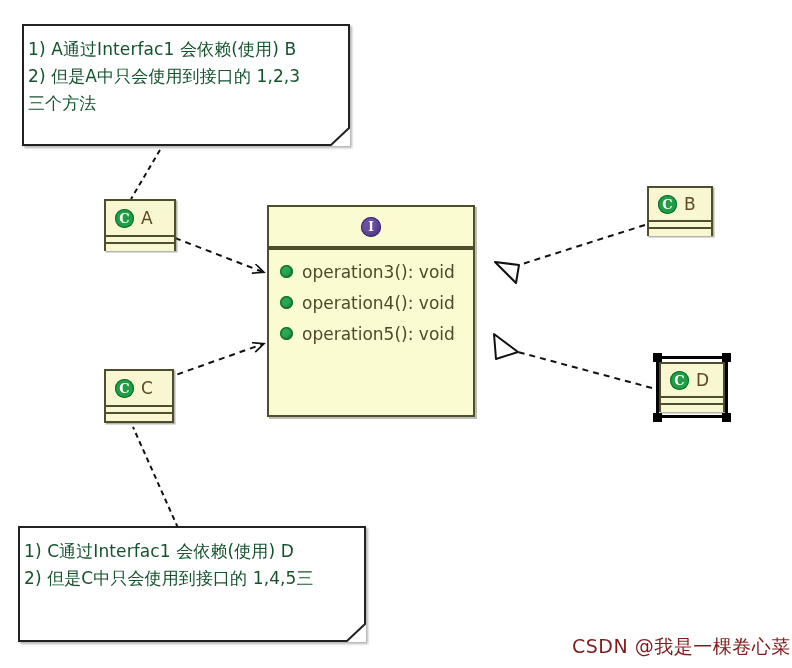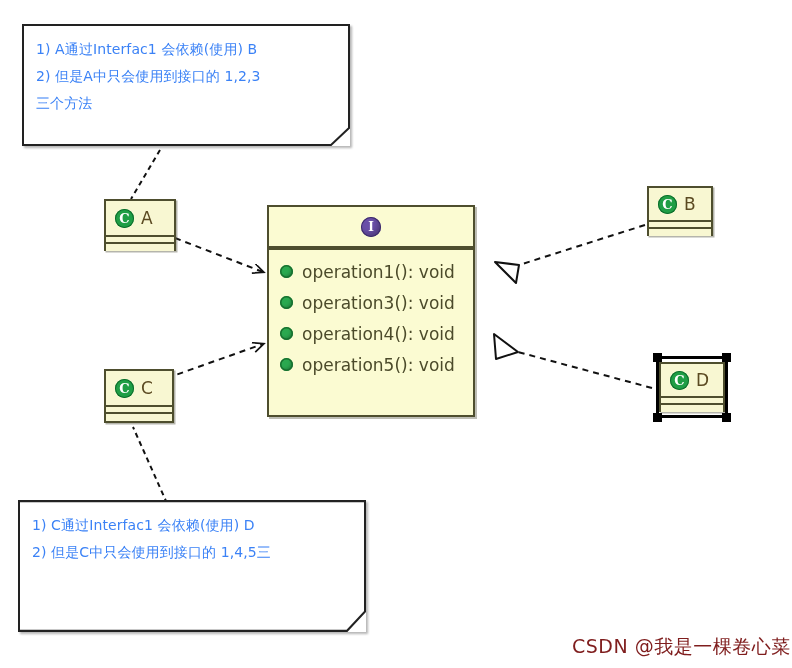--- a/index.html
+++ b/index.html
@@ -26,24 +26,24 @@
     width: 792px;
     height: 668px;
     pointer-events: none;
   }
 
   
   .note {
     position: absolute;
     background: #ffffff;
     box-sizing: border-box;
-    padding: 12px 14px 8px 14px;
-    font-size: 14px;
+    padding: 12px 14px 8px 6px;
+    font-size: 17px;
     line-height: 27px;
-    color: #3b82f6;
+    color: #14532d;
     letter-spacing: 0.1px;
     filter: drop-shadow(2px 2px 1px rgba(120,120,120,0.55));
   }
   .note .noteshape {
     position: absolute;
     left: 0; top: 0;
     width: 100%;
     height: 100%;
     z-index: 0;
   }
@@ -209,21 +209,21 @@
     <svg class="noteshape" viewBox="0 0 328 122" preserveAspectRatio="none" xmlns="http://www.w3.org/2000/svg">
       <path d="M1,1 H327 V104 L309,121 H1 Z" fill="#ffffff" stroke="#222" stroke-width="2"></path>
     </svg>
     <div class="notetext">
       <div class="line">1) A通过Interfac1 会依赖(使用) B</div>
       <div class="line">2) 但是A中只会使用到接口的 1,2,3</div>
       <div class="line">三个方法</div>
     </div>
   </div>
 
-  <div class="note" id="note-bottom" style="left:18px; top:500px; width:348px; height:132px;">
+  <div class="note" id="note-bottom" style="left:18px; top:526px; width:348px; height:116px;">
     <svg class="noteshape" viewBox="0 0 348 116" preserveAspectRatio="none" xmlns="http://www.w3.org/2000/svg">
       <path d="M1,1 H347 V98 L329,115 H1 Z" fill="#ffffff" stroke="#222" stroke-width="2"></path>
     </svg>
     <div class="notetext">
       <div class="line">1) C通过Interfac1 会依赖(使用) D</div>
       <div class="line">2) 但是C中只会使用到接口的 1,4,5三</div>
     </div>
   </div>
 
   <div class="classbox" style="left:104px; top:199px; width:72px; height:52px;">
@@ -270,24 +270,20 @@
   <div class="handle" style="left:653px; top:353px;"></div>
   <div class="handle" style="left:722px; top:353px;"></div>
   <div class="handle" style="left:653px; top:413px;"></div>
   <div class="handle" style="left:722px; top:413px;"></div>
 
   <div id="iface" style="left:267px; top:205px; width:208px; height:212px;">
     <div class="ihead">
       <span class="iicon">I</span>
     </div>
     <div class="ibody">
-      <div class="op">
-        <span class="opdot"></span>
-        <span>operation1(): void</span>
-      </div>
       <div class="op">
         <span class="opdot"></span>
         <span>operation3(): void</span>
       </div>
       <div class="op">
         <span class="opdot"></span>
         <span>operation4(): void</span>
       </div>
       <div class="op">
         <span class="opdot"></span>

